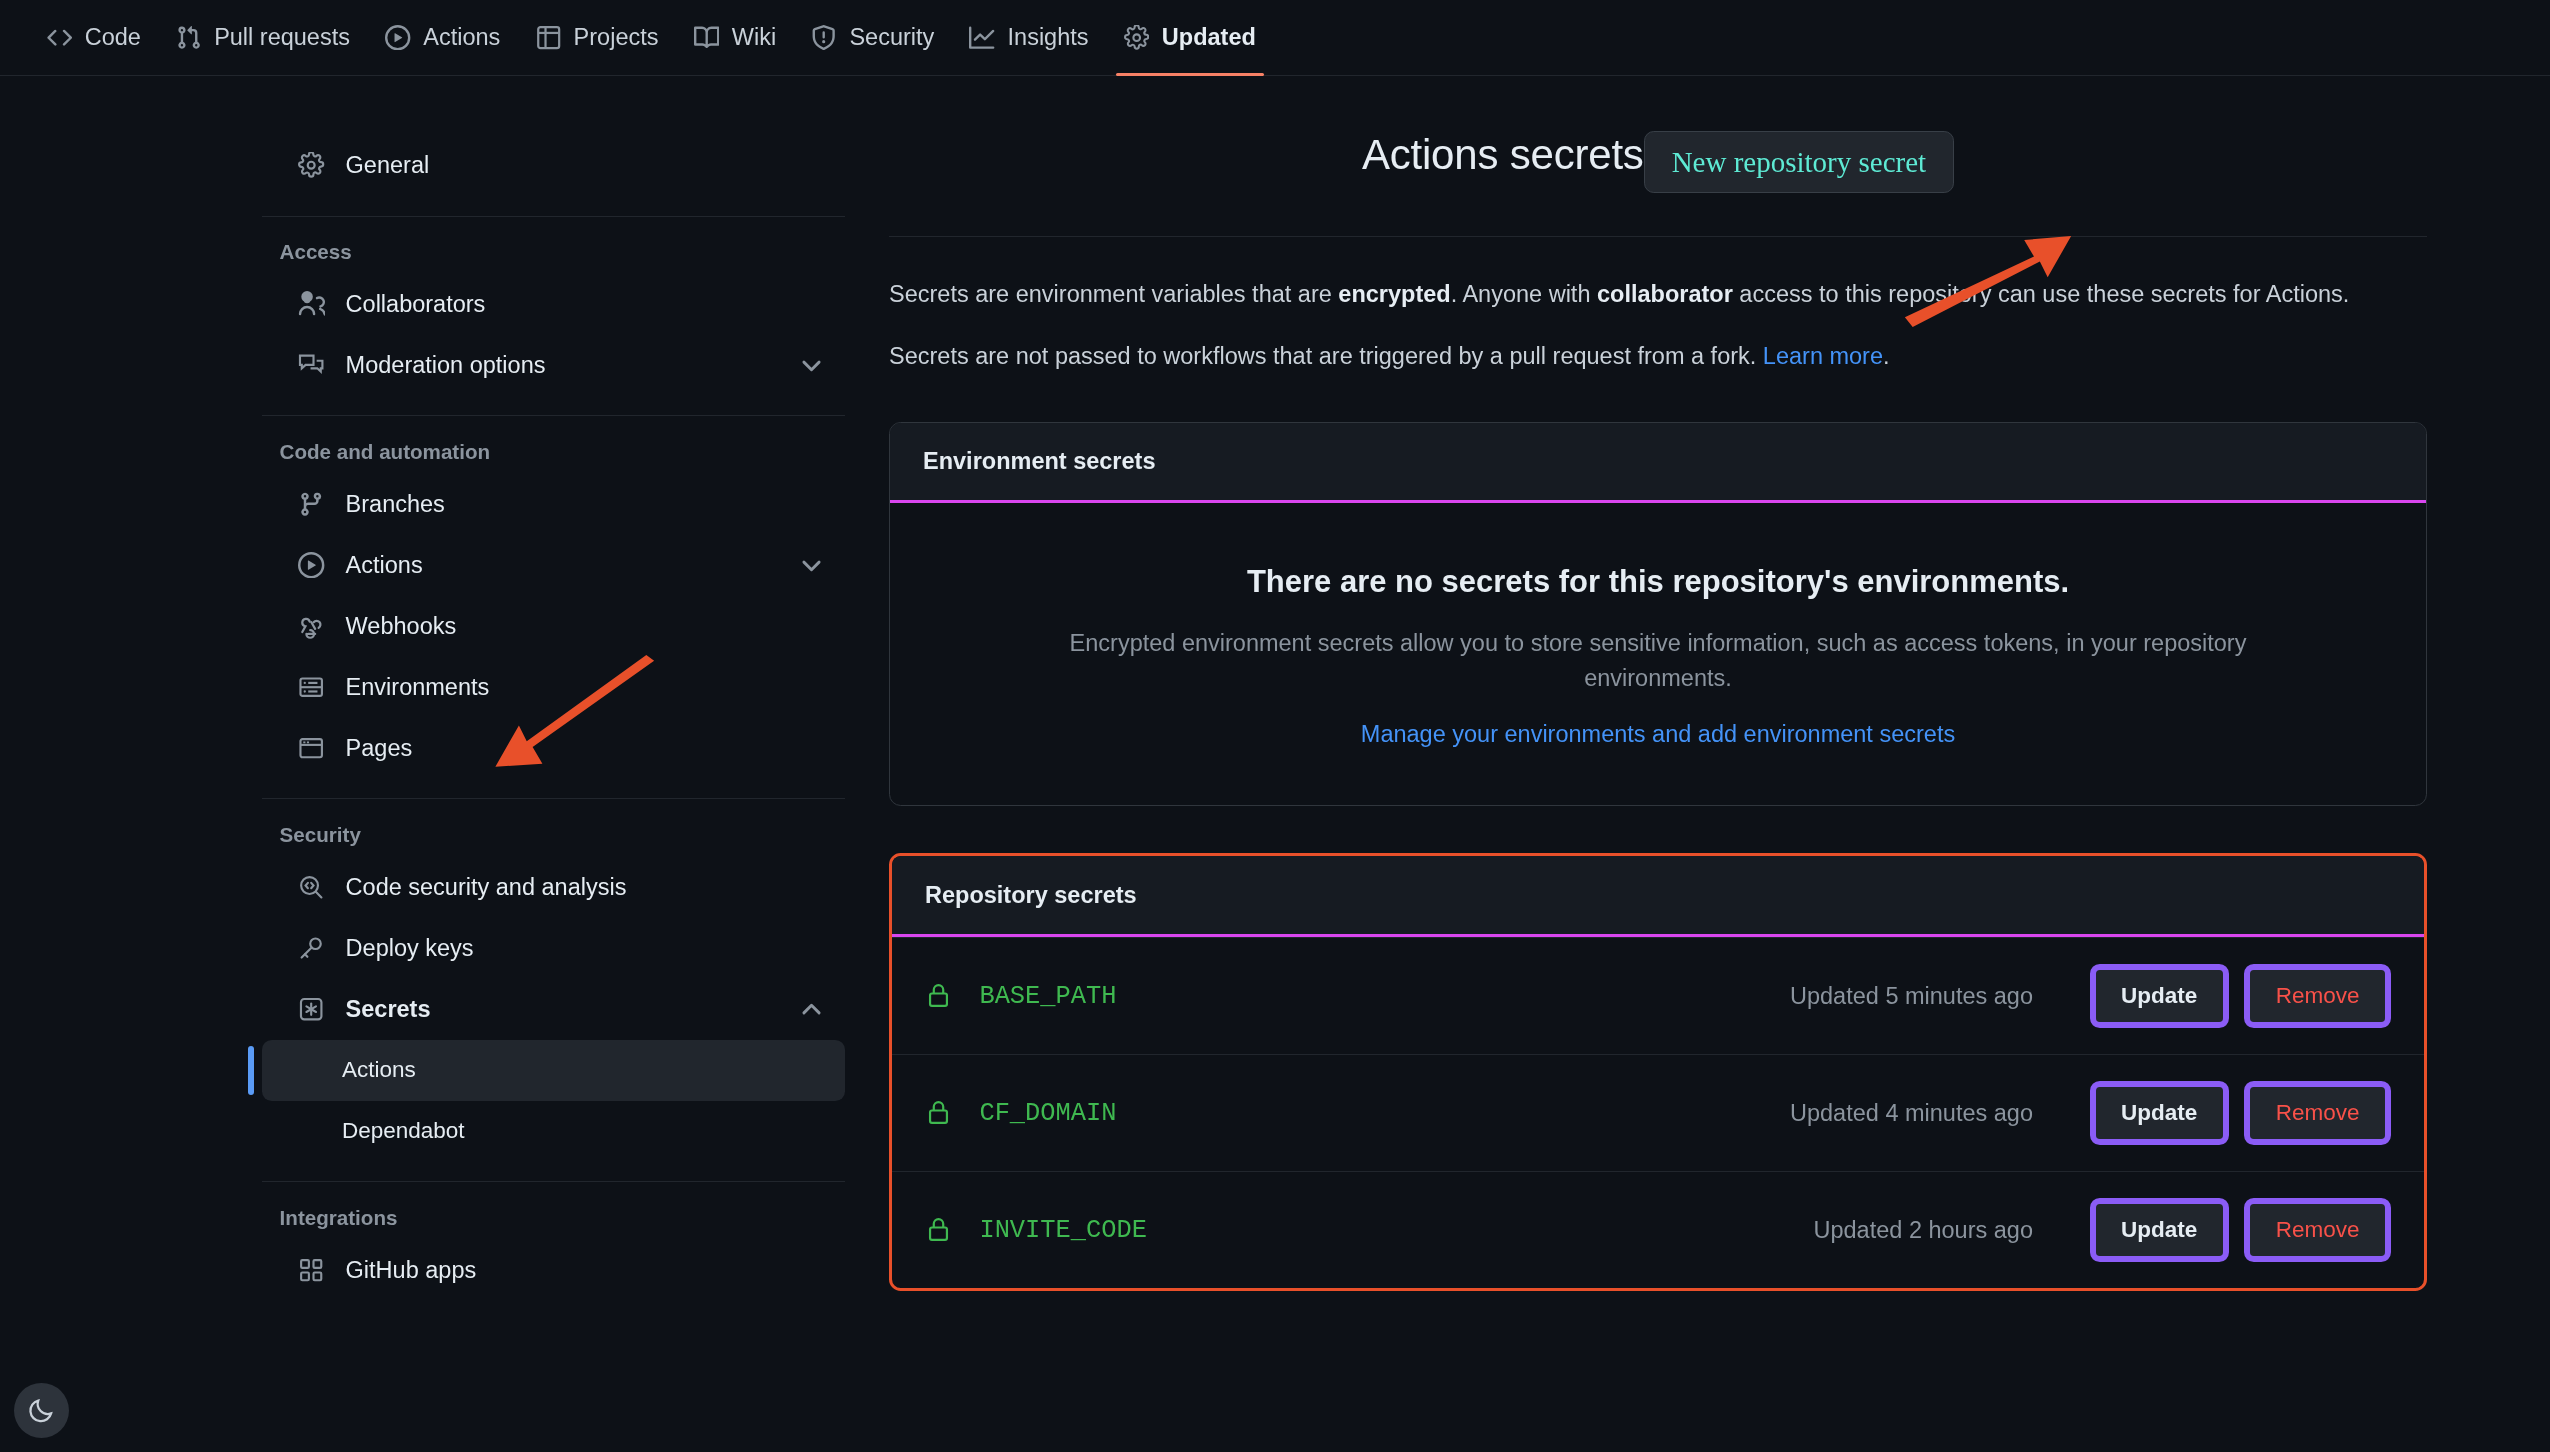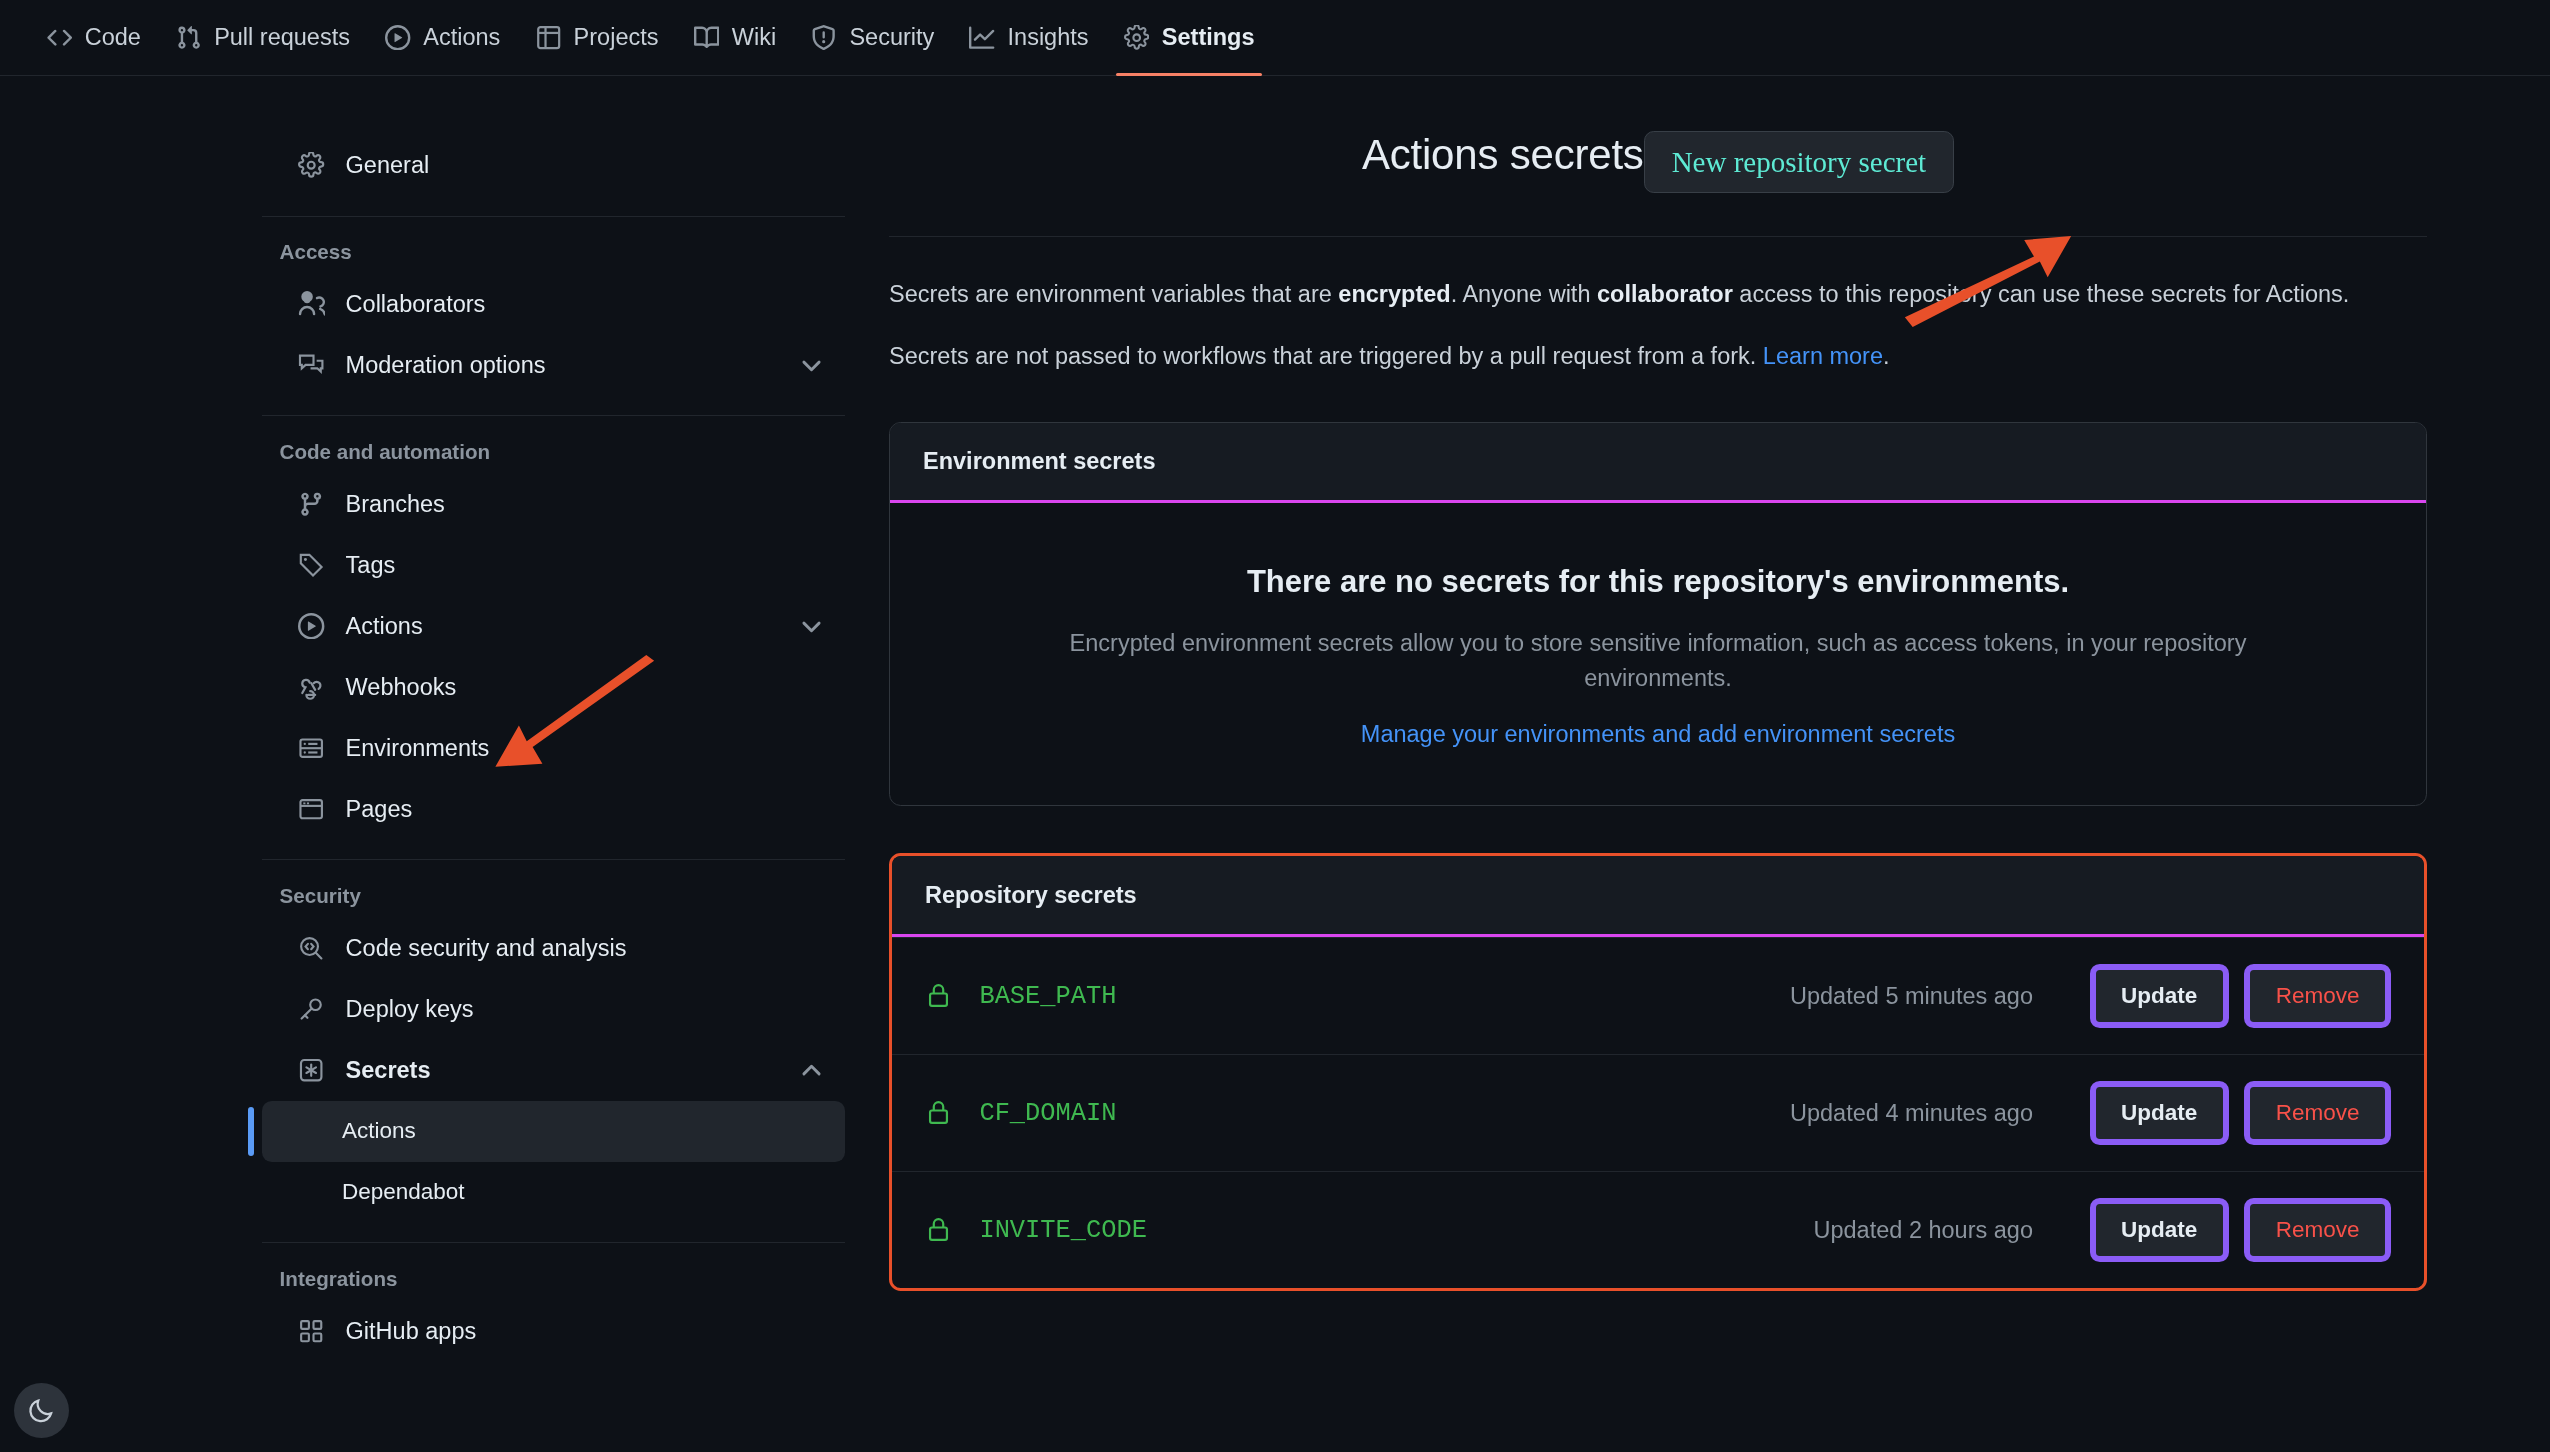--- a/index.html
+++ b/index.html
@@ -245,21 +245,21 @@
       <span class="nav-label">Insights</span>
     </div>
 
     <div class="nav-item active">
       <span class="nav-ico">
         <svg viewBox="0 0 16 16" fill="none" stroke="currentColor" stroke-width="1.3">
             <circle cx="8" cy="8" r="2.1"></circle>
             <path d="M12.9 9.6a1.1 1.1 0 0 0 .22 1.21l.04.04a1.33 1.33 0 1 1-1.88 1.88l-.04-.04a1.1 1.1 0 0 0-1.21-.22 1.1 1.1 0 0 0-.67 1.01v.11a1.33 1.33 0 0 1-2.66 0v-.06a1.1 1.1 0 0 0-.72-1.01 1.1 1.1 0 0 0-1.21.22l-.04.04A1.33 1.33 0 1 1 2.85 10.9l.04-.04a1.1 1.1 0 0 0 .22-1.21 1.1 1.1 0 0 0-1.01-.67h-.11a1.33 1.33 0 1 1 0-2.66h.06a1.1 1.1 0 0 0 1.01-.72 1.1 1.1 0 0 0-.22-1.21l-.04-.04A1.33 1.33 0 1 1 4.68 2.37l.04.04a1.1 1.1 0 0 0 1.21.22h.05a1.1 1.1 0 0 0 .67-1.01v-.11a1.33 1.33 0 0 1 2.66 0v.06a1.1 1.1 0 0 0 .67 1.01 1.1 1.1 0 0 0 1.21-.22l.04-.04a1.33 1.33 0 1 1 1.88 1.88l-.04.04a1.1 1.1 0 0 0-.22 1.21v.05a1.1 1.1 0 0 0 1.01.67h.11a1.33 1.33 0 0 1 0 2.66h-.06a1.1 1.1 0 0 0-1.01.67Z"></path>
           </svg>
       </span>
-      <span class="nav-label">Settings</span>
+      <span class="nav-label">Updated</span>
     </div>
   </div>
 
   <div class="page">
 
     <div class="sidebar">
 
       <div class="side-link">
         <span class="side-ico">
           <svg viewBox="0 0 16 16" fill="none" stroke="currentColor" stroke-width="1.3">
@@ -307,29 +307,20 @@
 
         <div class="side-link">
           <span class="side-ico">
             <svg viewBox="0 0 16 16" fill="currentColor">
                 <path d="M9.5 3.25a2.25 2.25 0 1 1 3 2.122V6A2.5 2.5 0 0 1 10 8.5H6a1 1 0 0 0-1 1v1.128a2.251 2.251 0 1 1-1.5 0V5.372a2.25 2.25 0 1 1 1.5 0v1.836A2.493 2.493 0 0 1 6 7h4a1 1 0 0 0 1-1v-.628A2.25 2.25 0 0 1 9.5 3.25Zm-6 0a.75.75 0 1 0 1.5 0 .75.75 0 0 0-1.5 0Zm8.25-.75a.75.75 0 1 0 0 1.5.75.75 0 0 0 0-1.5ZM4.25 12a.75.75 0 1 0 0 1.5.75.75 0 0 0 0-1.5Z"></path>
               </svg>
           </span>
           <span class="side-label">Branches</span>
         </div>
 
-        <div class="side-link">
-          <span class="side-ico">
-            <svg viewBox="0 0 16 16" fill="none" stroke="currentColor" stroke-width="1.3">
-                <path d="M1.7 1.7h5.2l7.4 7.4-5.2 5.2L1.7 6.9Z"></path>
-                <circle cx="4.5" cy="4.5" r="0.9" fill="currentColor" stroke="none"></circle>
-              </svg>
-          </span>
-          <span class="side-label">Tags</span>
-        </div>
 
         <div class="side-link">
           <span class="side-ico">
             <svg viewBox="0 0 16 16" fill="currentColor">
                 <path d="M8 0a8 8 0 1 1 0 16A8 8 0 0 1 8 0ZM1.5 8a6.5 6.5 0 1 0 13 0 6.5 6.5 0 0 0-13 0Zm4.879-2.773 4.264 2.559a.25.25 0 0 1 0 .428l-4.264 2.559A.25.25 0 0 1 6 10.559V5.442a.25.25 0 0 1 .379-.215Z"></path>
               </svg>
           </span>
           <span class="side-label">Actions</span>
           <span class="chev">
             <svg viewBox="0 0 16 16" fill="none" stroke="currentColor" stroke-width="1.7" stroke-linecap="round" stroke-linejoin="round">

